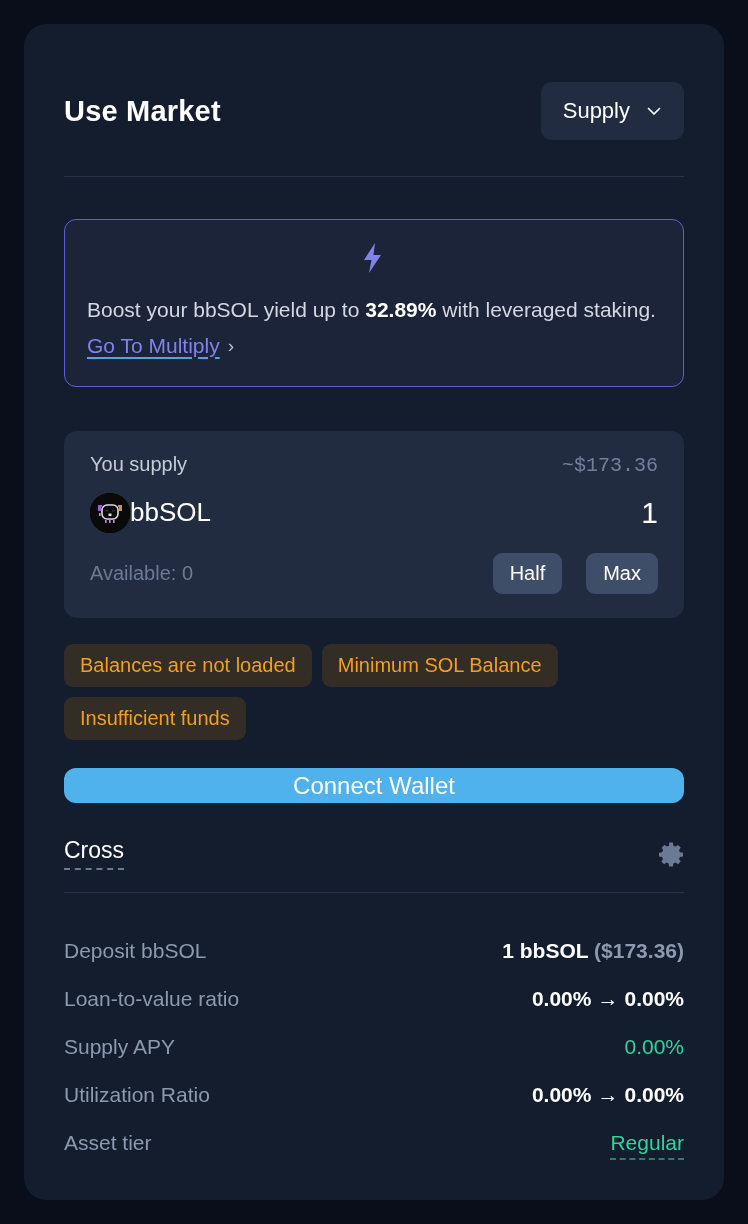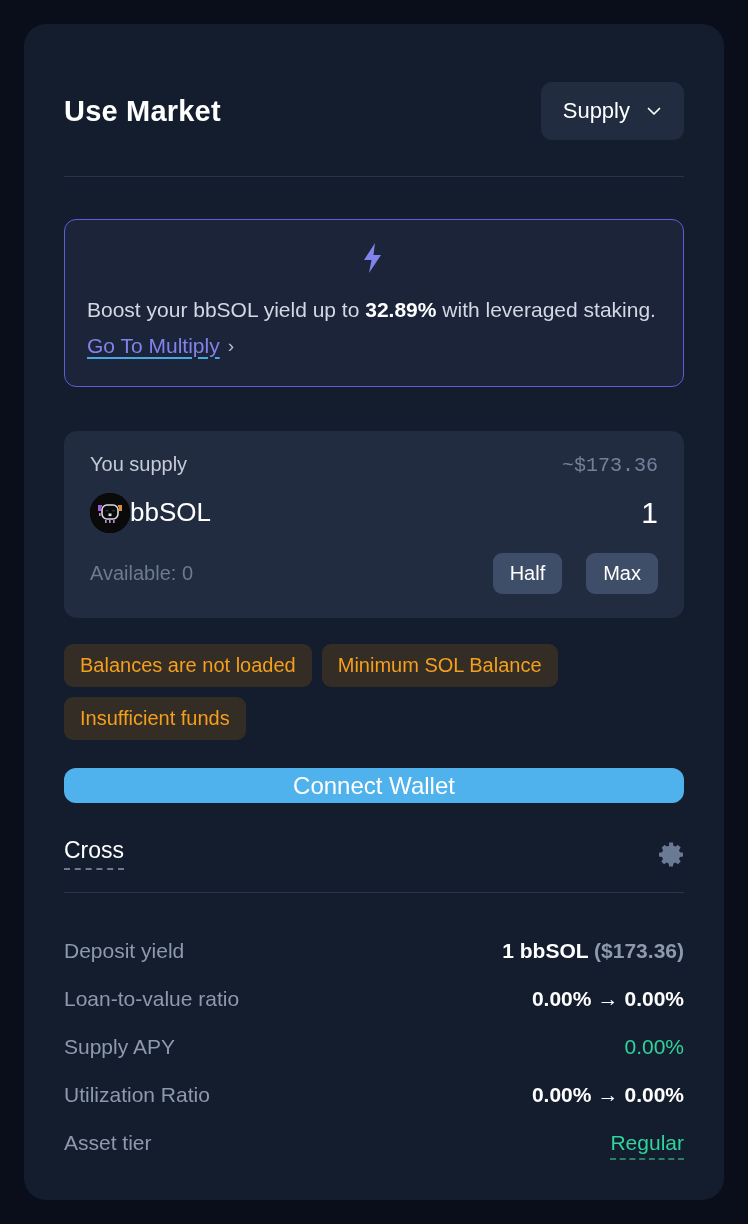--- a/index.html
+++ b/index.html
@@ -320,21 +320,21 @@
           <path fill="#6b7a94" d="M11.1 1.6h3.8l.5 3.1 2 .9 2.6-1.7 2.7 2.7-1.7 2.6.9 2 3.1.5v3.8l-3.1.5-.9 2 1.7 2.6-2.7 2.7-2.6-1.7-2 .9-.5 3.1h-3.8l-.5-3.1-2-.9-2.6 1.7-2.7-2.7 1.7-2.6-.9-2-3.1-.5v-3.8l3.1-.5.9-2L3.8 6.6l2.7-2.7 2.6 1.7 2-.9z"></path>
         </svg>
       </span>
     </div>
 
     <div class="divider" style="margin-top:22px"></div>
 
     <div class="stats">
 
       <div class="stat-row">
-        <span class="stat-key">Deposit yield</span>
+        <span class="stat-key">Deposit bbSOL</span>
         <span class="stat-val"><span>1 bbSOL</span> <span class="muted">($173.36)</span></span>
       </div>
 
       <div class="stat-row">
         <span class="stat-key">Loan-to-value ratio</span>
         <span class="stat-val"><span>0.00%</span><span class="arrow-sep">→</span><span>0.00%</span></span>
       </div>
 
       <div class="stat-row">
         <span class="stat-key">Supply APY</span>

